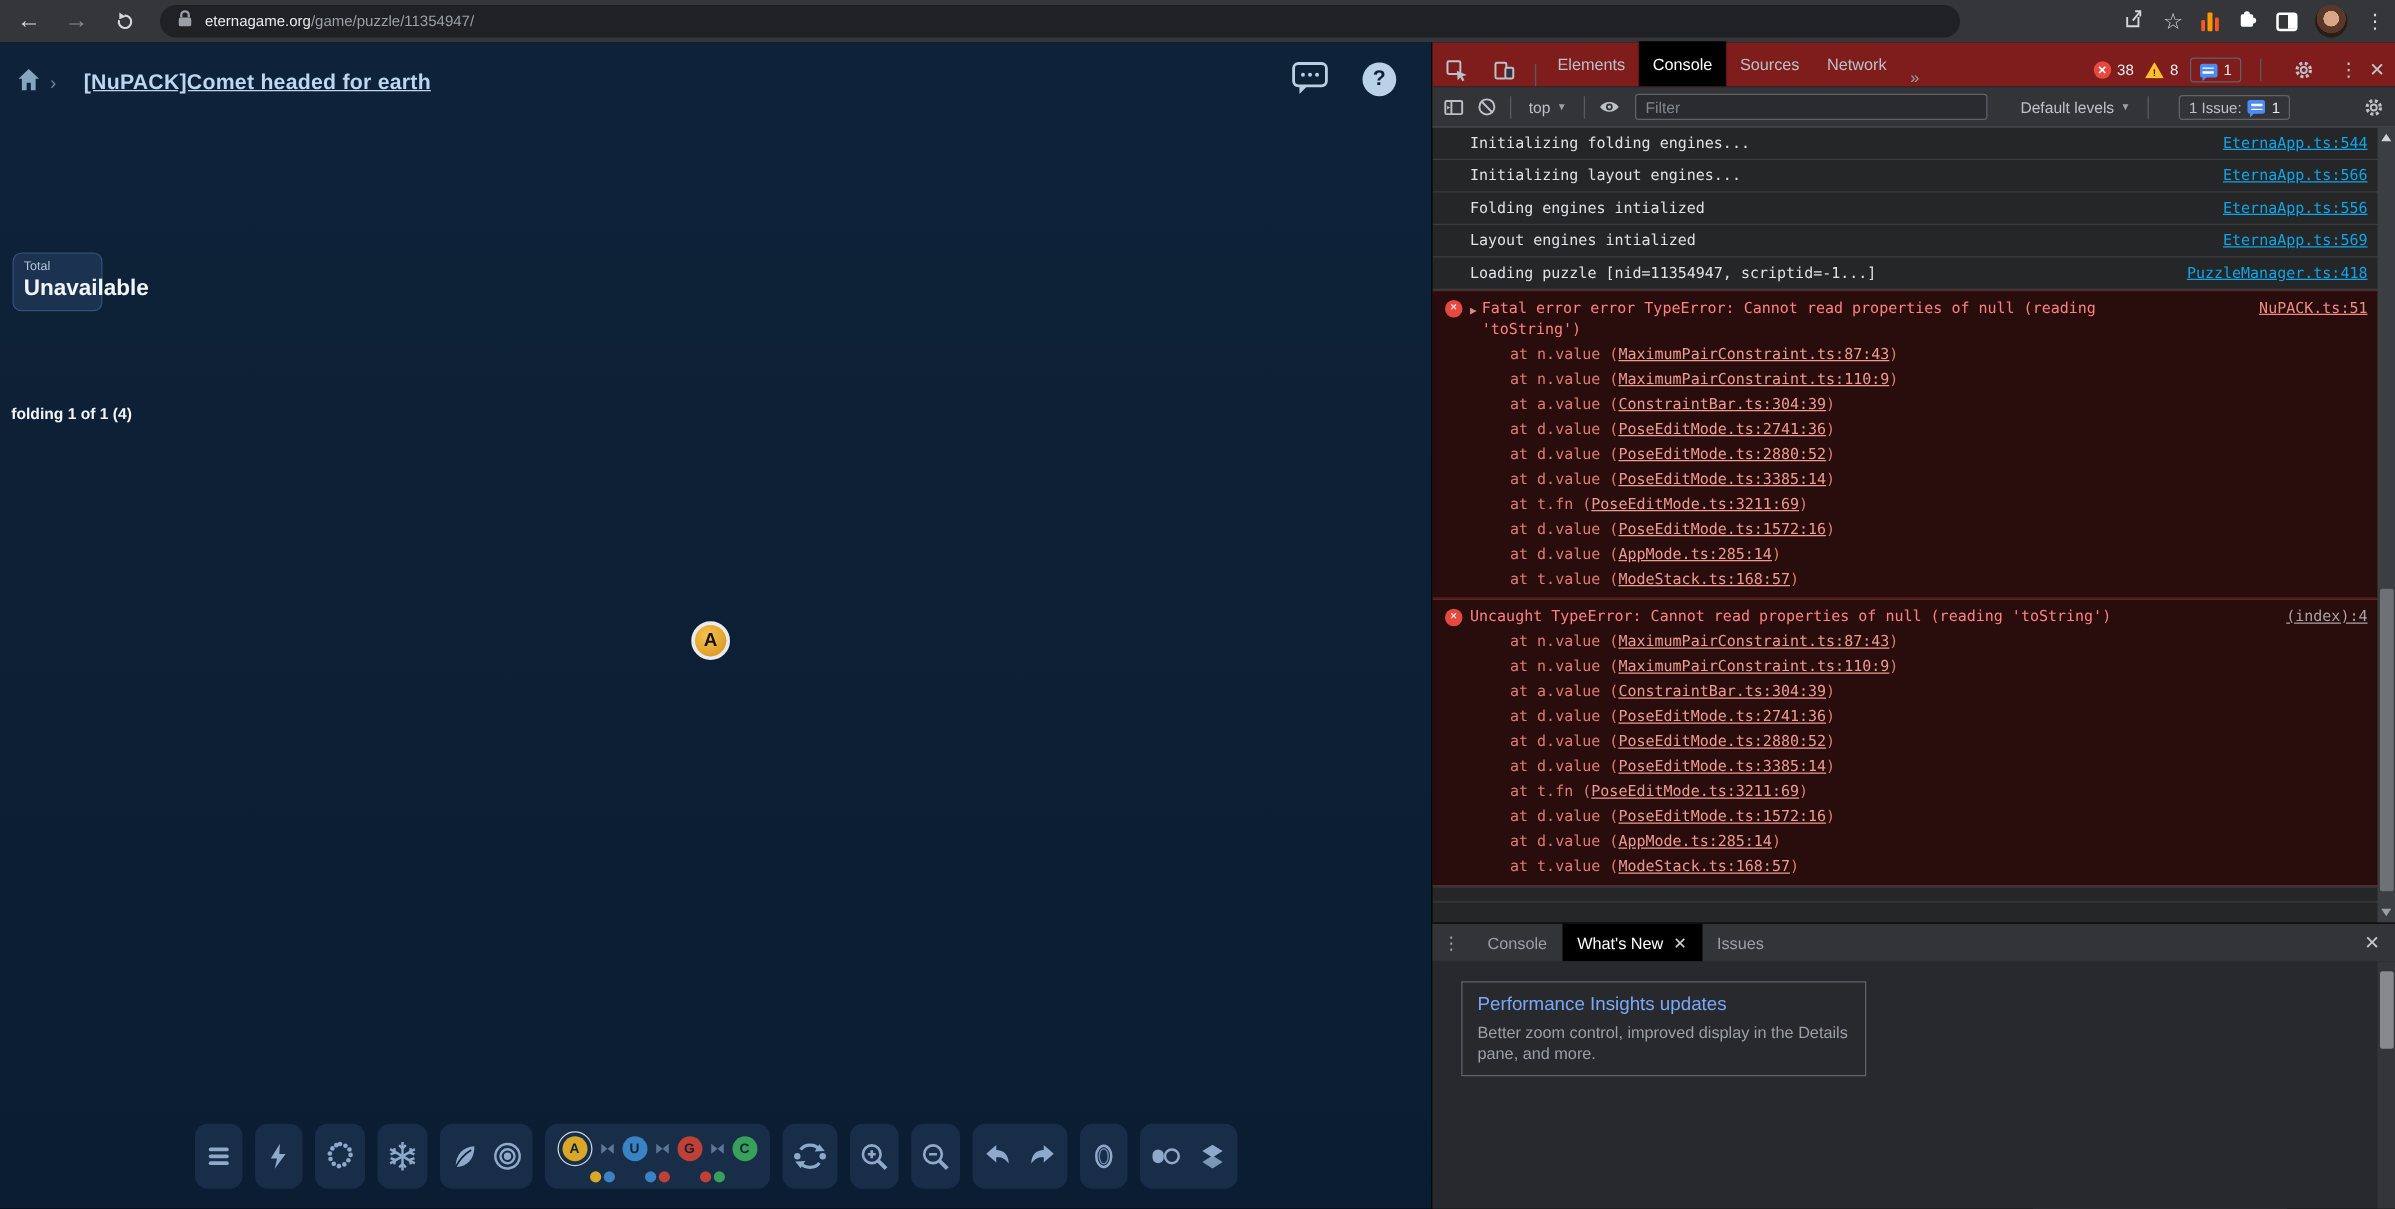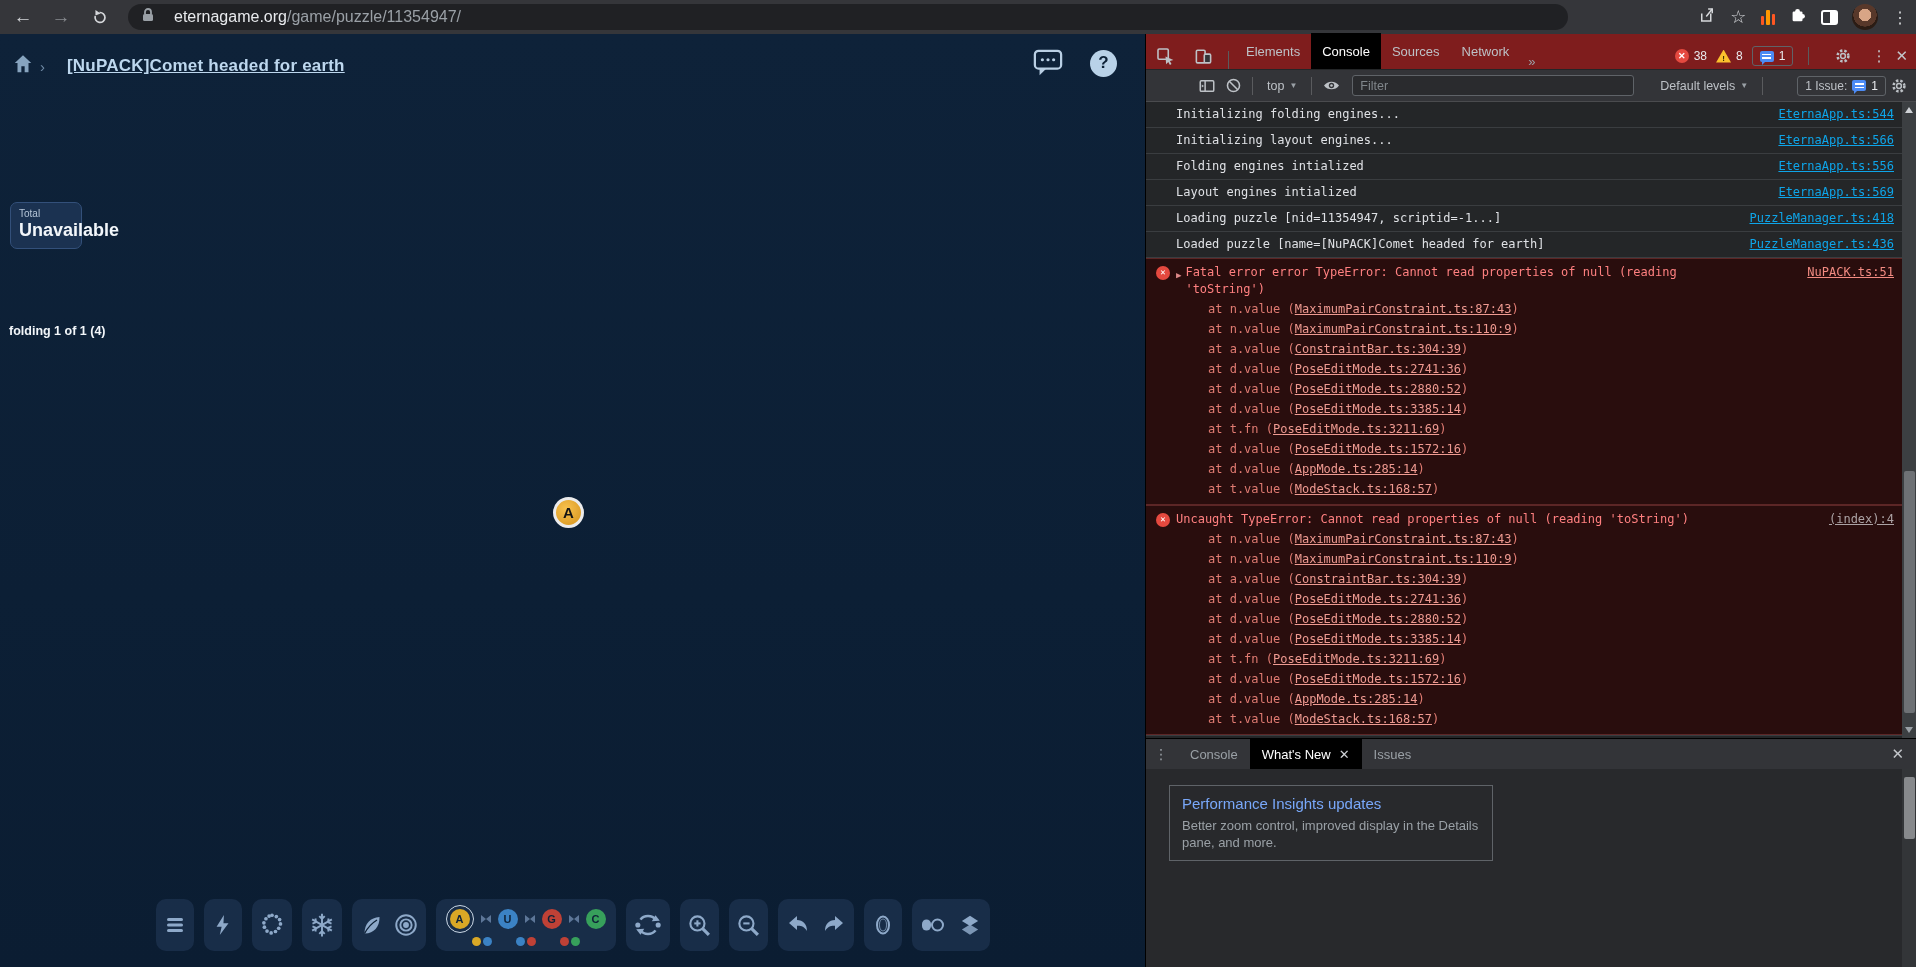--- a/index.html
+++ b/index.html
@@ -4,21 +4,21 @@
 <style>
   * { margin:0; padding:0; box-sizing:border-box; }
   html,body { width:1916px; height:967px; overflow:hidden; background:#000; font-family:"Liberation Sans",sans-serif; }
   body { position:relative; }
 
   
   .browser-bar { position:absolute; left:0; top:0; width:1916px; height:34px; background:#35363a; display:flex; align-items:center; }
   .nav-ico { width:30px; height:30px; display:flex; align-items:center; justify-content:center; font-size:19px; color:#d5d7da; margin-left:8px; border-radius:50%; }
   .nav-ico.dim { color:#8a8d91; }
   .omnibox { height:26px; background:#202124; border-radius:13px; display:flex; align-items:center; margin-left:14px; width:1440px; padding:0 14px; }
-  .url-text { font-size:16px; margin-left:20px; white-space:nowrap; }
+  .url-text { font-size:12px; margin-left:10px; white-space:nowrap; }
   .url-host { color:#e8eaed; }
   .url-path { color:#9aa0a6; }
   .chrome-right { display:flex; align-items:center; margin-left:auto; margin-right:8px; gap:14px; }
   .ext-bars { display:flex; align-items:flex-end; gap:2px; height:16px; }
   .ext-bars i { width:3.5px; border-radius:1px; display:block; }
   .panel-ico { width:17px; height:15px; border:2.5px solid #fff; border-radius:3px; background:linear-gradient(to right, transparent 55%, #fff 55%); }
   .avatar { width:26px; height:26px; border-radius:50%; background:
       radial-gradient(circle at 50% 42%, #d8a586 0 31%, #58382a 32% 58%, #2b1c14 59% 100%); }
   .dots-v { color:#d5d7da; font-size:16px; letter-spacing:0; }
 
@@ -69,27 +69,27 @@
   .badge-group { display:flex; align-items:center; gap:5px; }
   .err-circ { width:14px; height:14px; border-radius:50%; background:#e5493f; color:#fff; font-size:9px; font-weight:bold; display:flex; align-items:center; justify-content:center; }
   .warn-tri { position:relative; width:15px; height:13px; background:#fbc02d; clip-path:polygon(50% 0,100% 100%,0 100%); display:flex; align-items:flex-end; justify-content:center; font-size:8px; font-weight:bold; color:#3a2d00; }
   .chat-ico { position:relative; width:14px; height:11px; background:#4c8bf5; border-radius:2px; display:flex; flex-direction:column; justify-content:center; gap:2px; padding:0 2.5px; }
   .chat-ico::after { content:""; position:absolute; left:2px; bottom:-3px; border-left:4px solid #4c8bf5; border-bottom:4px solid transparent; }
   .chat-ico i { display:block; height:1.5px; background:#fff; }
   .badge-num { font-size:12px; color:#e8eaed; }
   .msg-box { display:flex; align-items:center; gap:5px; border:1px solid #5f6368; border-radius:3px; padding:2px 7px; }
   .dt-close, .dt-dots { color:#c3c6ca; font-size:15px; }
 
-  .dt-toolbar { height:32px; background:#333438; border-bottom:1px solid #4a4b4e; display:flex; align-items:center; flex:none;padding-left:44px; }
+  .dt-toolbar { height:32px; background:#333438; border-bottom:1px solid #4a4b4e; display:flex; align-items:center; flex:none; }
   .top-select { display:flex; align-items:center; gap:5px; color:#bdc1c6; font-size:12.5px; padding:0 8px; }
   .caret { font-size:8px; color:#9aa0a6; }
   .filter-input { width:282px; height:21px; background:#2a2b2e; border:1px solid #5f6368; border-radius:3px; color:#bdc1c6; font-size:12.5px; padding:0 7px; margin-left:8px; font-family:"Liberation Sans",sans-serif; }
   .filter-input::placeholder { color:#80868b; }
   .levels { margin-left:18px; }
-  .issue-box { margin-left:28px;text-align:right; }
+  .issue-box { margin-left:18px;text-align:right; }
   .issue-box .lbl { font-size:12px; color:#bdc1c6; }
 
   .dt-console { flex:1; position:relative; overflow:hidden; font-family:"DejaVu Sans Mono",monospace; font-size:12px; }
   .crow { display:flex; align-items:flex-start; padding:4px 22px 4px 30px; border-bottom:1px solid #3a3d40; color:#dfe1e5; line-height:17px; }
   .crow-src { margin-left:auto; padding-left:16px; color:#0ea5e9; text-decoration:underline; white-space:nowrap; cursor:pointer; }
   .cerr { background:#290d0d; border-top:1px solid #5c2626; border-bottom:1px solid #5c2626; padding:4px 0 5px 0; }
   .errhead { display:flex; align-items:flex-start; padding:1px 22px 1px 10px; color:#ff8080; line-height:17px; }
   .err-badge { flex:none; width:14px; height:14px; border-radius:50%; background:#e5493f; color:#fff; font-size:9px; font-weight:bold; display:flex; align-items:center; justify-content:center; margin:1.5px 6px 0 0; }
   .tri { flex:none; color:#de8a8a; font-size:9px; margin:2.5px 4px 0 0; }
   .errhead-text { max-width:545px; }
@@ -484,24 +484,20 @@
           <a class="crow-src">EternaApp.ts:556</a>
         </div>
         <div class="crow">
           <span>Layout engines intialized</span>
           <a class="crow-src">EternaApp.ts:569</a>
         </div>
         <div class="crow">
           <span>Loading puzzle [nid=11354947, scriptid=-1...]</span>
           <a class="crow-src">PuzzleManager.ts:418</a>
         </div>
-        <div class="crow">
-          <span>Loaded puzzle [name=[NuPACK]Comet headed for earth]</span>
-          <a class="crow-src">PuzzleManager.ts:436</a>
-        </div>
       </div>
     <div id="console-errors">
         <div class="cerr">
           <div class="errhead">
             <span class="err-badge">✕</span>
             <span class="tri">▶</span>
             <span class="errhead-text">Fatal error error TypeError: Cannot read properties of null (reading 'toString')</span>
             <a class="err-src red">NuPACK.ts:51</a>
           </div>
           <div class="stack-line">at n.value (<a>MaximumPairConstraint.ts:87:43</a>)</div>

